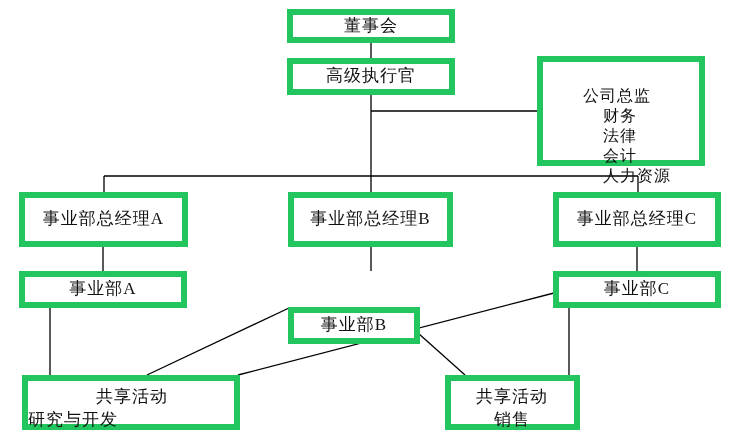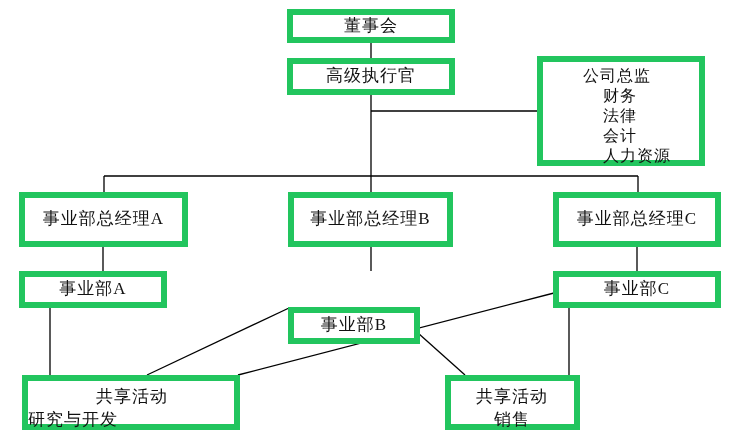--- a/index.html
+++ b/index.html
@@ -35,29 +35,29 @@
   .node.center {
     display: flex;
     align-items: center;
     justify-content: center;
     text-align: center;
   }
   
   #board      { left: 287px; top: 9px;   width: 168px; height: 34px; }
   #ceo        { left: 287px; top: 58px;  width: 168px; height: 37px; }
   
-  #directors  { left: 537px; top: 56px;  width: 168px; height: 110px; padding-top: 4px; font-size: 16px; }
+  #directors  { left: 537px; top: 56px;  width: 168px; height: 110px; padding-top: 24px; font-size: 16px; }
   .dir-line   { padding-left: 60px; line-height: 20px; white-space: nowrap; }
   .dir-line.first { padding-left: 40px; }
   
   #mgr-a      { left: 19px;  top: 192px; width: 169px; height: 55px; }
   #mgr-b      { left: 288px; top: 192px; width: 165px; height: 55px; }
   #mgr-c      { left: 553px; top: 192px; width: 168px; height: 55px; }
   
-  #div-a      { left: 19px;  top: 271px; width: 148px; height: 37px; }
+  #div-a      { left: 19px;  top: 271px; width: 168px; height: 37px; }
   #div-b      { left: 288px; top: 271px; width: 132px; height: 37px; margin-top: 36px; }
   #div-c      { left: 553px; top: 271px; width: 168px; height: 37px; }
   
   #shared-rd    { left: 22px;  top: 375px; width: 218px; height: 55px; padding-top: 4px; }
   #shared-rd .l1 { padding-left: 68px; line-height: 23px; white-space: nowrap; }
   #shared-rd .l2 { line-height: 23px; white-space: nowrap; }
   #shared-sales { left: 445px; top: 375px; width: 135px; height: 55px; padding-top: 4px; }
   #shared-sales .l1 { padding-left: 25px; line-height: 23px; white-space: nowrap; }
   #shared-sales .l2 { padding-left: 43px; line-height: 23px; white-space: nowrap; }
 </style>

